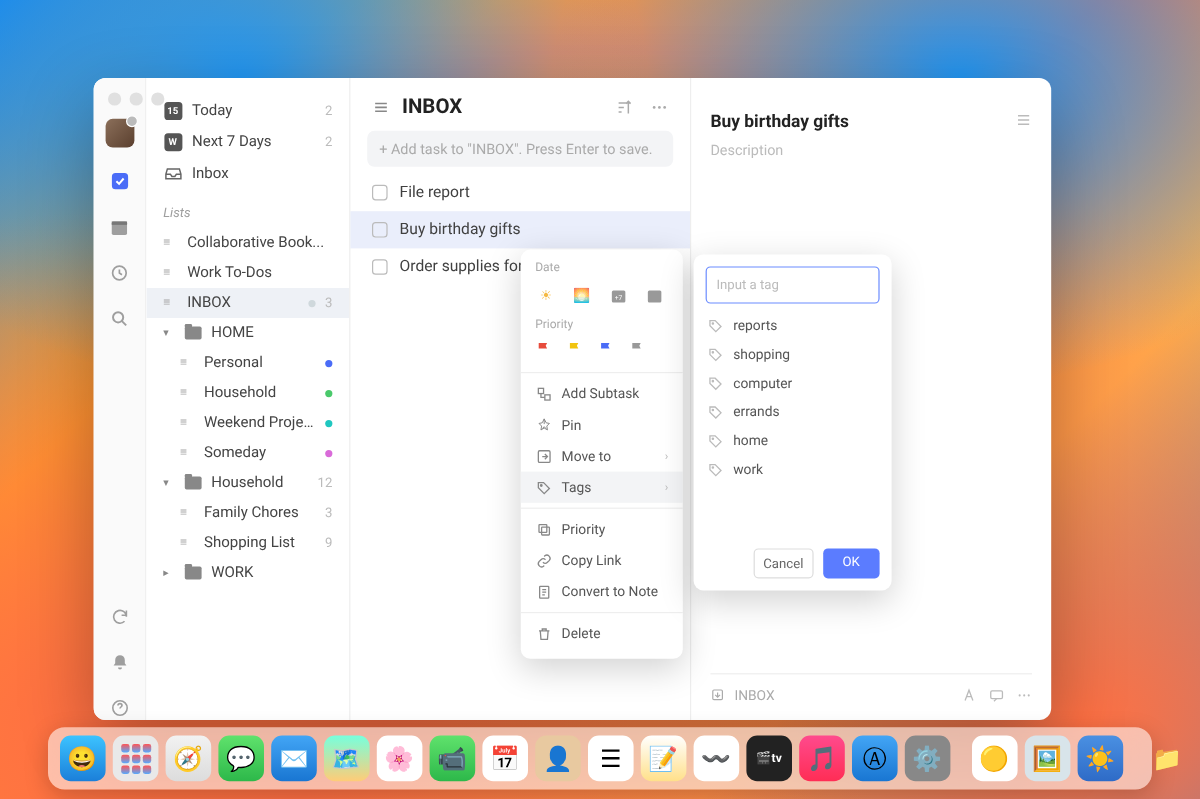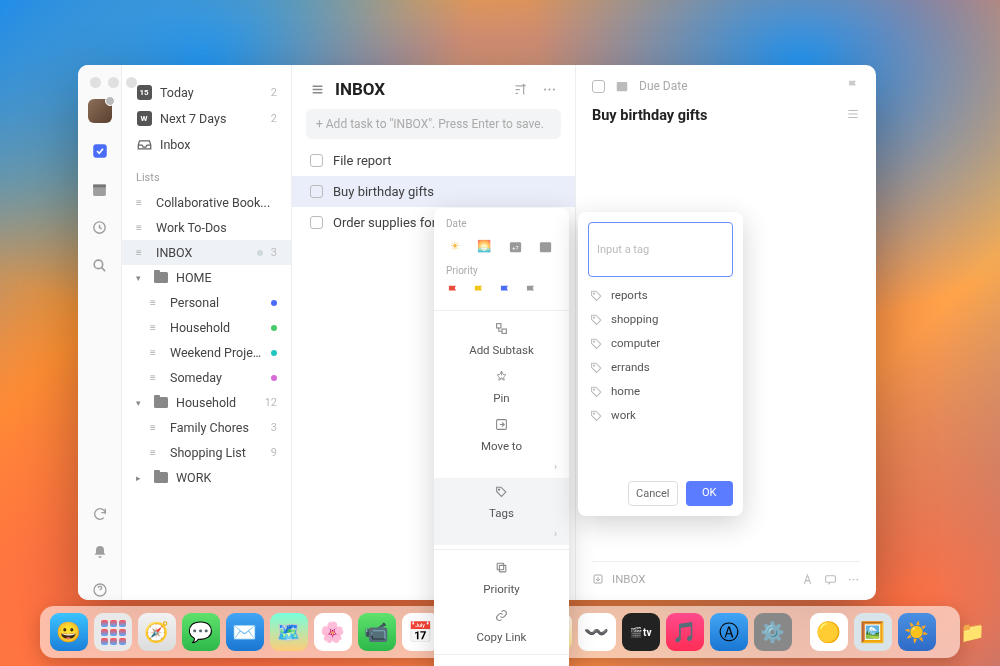--- a/index.html
+++ b/index.html
@@ -12,21 +12,21 @@
 .avatar { width: 24px; height: 24px; border-radius: 6px; background: linear-gradient(135deg,#8b6f5a,#5a3f2e); position: relative; }
 .avatar::after { content: ""; position: absolute; top: -3px; right: -3px; width: 8px; height: 8px; border-radius: 50%; background: #bbb; border: 1.5px solid #fff; }
 .rail-icon { width: 20px; height: 20px; display: flex; align-items: center; justify-content: center; color: #9e9e9e; cursor: pointer; }
 .rail-icon.active { color: #4a6cf7; }
 .rail-spacer { flex: 1; }
 .sidebar { width: 170px; background: #fff; border-right: 1px solid #eee; padding: 14px 0; overflow-y: auto; font-size: 12.5px; color: #333; }
 .smart-item, .list-item { display: flex; align-items: center; padding: 5px 14px; cursor: pointer; gap: 8px; color: #444; }
 .smart-item .count, .list-item .count { margin-left: auto; color: #bbb; font-size: 11px; }
 .smart-icon { width: 16px; height: 16px; display: flex; align-items: center; justify-content: center; }
 .cal-badge { width: 15px; height: 15px; background: #555; border-radius: 3px; color: #fff; font-size: 8px; font-weight: 700; display: flex; align-items: center; justify-content: center; }
-.section-label { padding: 14px 14px 6px; font-size: 11px; color: #9e9e9e; }
+.section-label { padding: 14px 14px 6px; font-size: 11px; color: #9e9e9e; font-style: italic; }
 .list-item.selected { background: #eef1f6; }
 .list-item .bullet { width: 12px; color: #aaa; font-size: 10px; }
 .list-item .dot { width: 6px; height: 6px; border-radius: 50%; margin-left: auto; }
 .list-item .caret { width: 10px; color: #888; font-size: 9px; }
 .folder-icon { width: 14px; height: 11px; background: #888; border-radius: 1.5px; position: relative; }
 .folder-icon::before { content: ""; position: absolute; top: -2px; left: 0; width: 6px; height: 3px; background: #888; border-radius: 1px 1px 0 0; }
 .main { flex: 1; border-right: 1px solid #eee; display: flex; flex-direction: column; }
 .main-header { display: flex; align-items: center; gap: 10px; padding: 14px 18px 10px; }
 .main-title { font-size: 17px; font-weight: 700; color: #222; }
 .main-header-right { margin-left: auto; display: flex; gap: 14px; color: #aaa; }
@@ -42,26 +42,26 @@
 .detail-collapse { margin-left: auto; color: #bbb; margin-top: 14px; }
 .detail-footer { margin-top: auto; display: flex; align-items: center; gap: 8px; color: #aaa; font-size: 11.5px; border-top: 1px solid #eee; padding-top: 10px; }
 .detail-footer .right { margin-left: auto; display: flex; gap: 10px; color: #bbb; }
 .context-menu { position: absolute; left: 434px; top: 208px; width: 135px; background: #fff; border-radius: 8px; box-shadow: 0 8px 28px rgba(0,0,0,0.18); padding: 8px 0; font-size: 11.5px; z-index: 50; }
 .ctx-label { padding: 2px 12px 4px; font-size: 10px; color: #aaa; }
 .ctx-icons { display: flex; gap: 12px; padding: 4px 12px 8px; color: #888; }
 .ctx-icons .ic { width: 18px; height: 18px; display: flex; align-items: center; justify-content: center; cursor: pointer; }
 .priority-row { display: flex; gap: 12px; padding: 4px 12px 8px; }
 .pflag { width: 14px; height: 14px; cursor: pointer; }
 .ctx-sep { height: 1px; background: #eee; margin: 4px 0; }
-.ctx-item { display: flex; align-items: center; gap: 8px; padding: 6px 12px; color: #555; cursor: pointer; flex-direction: column; }
+.ctx-item { display: flex; align-items: center; gap: 8px; padding: 6px 12px; color: #555; cursor: pointer; }
 .ctx-item.highlighted { background: #f3f4f6; }
 .ctx-item .chev { margin-left: auto; color: #bbb; font-size: 10px; }
 .ctx-icon { width: 14px; height: 14px; display: flex; align-items: center; justify-content: center; color: #888; }
 .tag-popup { position: absolute; left: 578px; top: 212px; width: 165px; background: #fff; border-radius: 8px; box-shadow: 0 8px 28px rgba(0,0,0,0.18); padding: 10px 10px; font-size: 11.5px; z-index: 60; display: flex; flex-direction: column; }
-.tag-input { border: 1.5px solid #6b8cff; border-radius: 4px; padding: 20px 8px; font-size: 11px; color: #333; outline: none; }
+.tag-input { border: 1.5px solid #6b8cff; border-radius: 4px; padding: 8px 8px; font-size: 11px; color: #333; outline: none; }
 .tag-input::placeholder { color: #bbb; }
 .tag-list { margin-top: 8px; display: flex; flex-direction: column; gap: 4px; }
 .tag-row { display: flex; align-items: center; gap: 8px; padding: 3px 2px; color: #555; cursor: pointer; }
 .tag-ic { width: 13px; height: 13px; color: #bbb; }
 .tag-buttons { display: flex; gap: 8px; margin-top: 56px; }
 .tag-btn { flex: 1; padding: 5px 0; border-radius: 4px; font-size: 11px; text-align: center; cursor: pointer; }
 .tag-btn.cancel { border: 1px solid #ddd; color: #666; background: #fff; margin-left: 40px; }
 .tag-btn.ok { background: #5b7cff; color: #fff; }
 .dock { position: absolute; left: 40px; right: 40px; bottom: 8px; height: 52px; background: rgba(255,255,255,0.55); backdrop-filter: blur(20px); border-radius: 14px; display: flex; align-items: center; padding: 0 10px; gap: 6px; box-shadow: 0 6px 20px rgba(0,0,0,0.2); }
 .dock-icon { width: 38px; height: 38px; border-radius: 9px; flex-shrink: 0; display: flex; align-items: center; justify-content: center; font-size: 20px; position: relative; }
@@ -244,40 +244,29 @@
           <span>Buy birthday gifts</span>
         </div>
         <div class="task-row">
           <div class="checkbox"></div>
           <span>Order supplies for ca</span>
         </div>
       </div>
   </div>
 
   <div class="detail">
-    <div class="detail-top">
-      <div class="checkbox"></div>
-      <svg width="14" height="14" viewBox="0 0 24 24" fill="#bbb">
-          <rect x="3" y="5" width="18" height="16" rx="2"></rect>
-        </svg>
-      <span>Due Date</span>
-      <span class="flag">
-        <svg width="14" height="14" viewBox="0 0 24 24" fill="#ccc">
-            <path d="M5 3v18M5 3h12l-2 4 2 4H5"></path>
-          </svg>
-      </span>
-    </div>
     <div style="display:flex;align-items:flex-start">
       <div class="detail-title">Buy birthday gifts</div>
       <div class="detail-collapse">
         <svg width="14" height="14" viewBox="0 0 24 24" fill="none" stroke="#bbb" stroke-width="2">
             <path d="M4 6h16M4 12h16M4 18h16"></path>
           </svg>
       </div>
     </div>
+    <div class="detail-desc">Description</div>
     <div class="detail-footer">
       <svg width="12" height="12" viewBox="0 0 24 24" fill="none" stroke="#aaa" stroke-width="2">
           <rect x="4" y="4" width="16" height="16" rx="2"></rect>
           <path d="M12 8v8M8 12l4 4 4-4"></path>
         </svg>
       <span>INBOX</span>
       <div class="right">
         <svg width="13" height="13" viewBox="0 0 24 24" fill="none" stroke="currentColor" stroke-width="2">
             <path d="M6 20L12 4l6 16M8.5 14h7"></path>
           </svg>
@@ -379,20 +368,29 @@
         <span>Priority</span>
       </div>
       <div class="ctx-item">
         <span class="ctx-icon">
           <svg width="13" height="13" viewBox="0 0 24 24" fill="none" stroke="currentColor" stroke-width="2">
             <path d="M10 14a5 5 0 007 0l3-3a5 5 0 00-7-7l-1 1M14 10a5 5 0 00-7 0l-3 3a5 5 0 007 7l1-1"></path>
           </svg>
         </span>
         <span>Copy Link</span>
       </div>
+      <div class="ctx-item">
+        <span class="ctx-icon">
+          <svg width="13" height="13" viewBox="0 0 24 24" fill="none" stroke="currentColor" stroke-width="2">
+            <rect x="5" y="3" width="14" height="18" rx="1"></rect>
+            <path d="M9 8h6M9 12h6M9 16h4"></path>
+          </svg>
+        </span>
+        <span>Convert to Note</span>
+      </div>
       <div class="ctx-sep"></div>
       <div class="ctx-item">
         <span class="ctx-icon">
           <svg width="13" height="13" viewBox="0 0 24 24" fill="none" stroke="currentColor" stroke-width="2">
             <path d="M4 7h16M9 7V4h6v3M6 7l1 13h10l1-13"></path>
           </svg>
         </span>
         <span>Delete</span>
       </div>
     </div>

